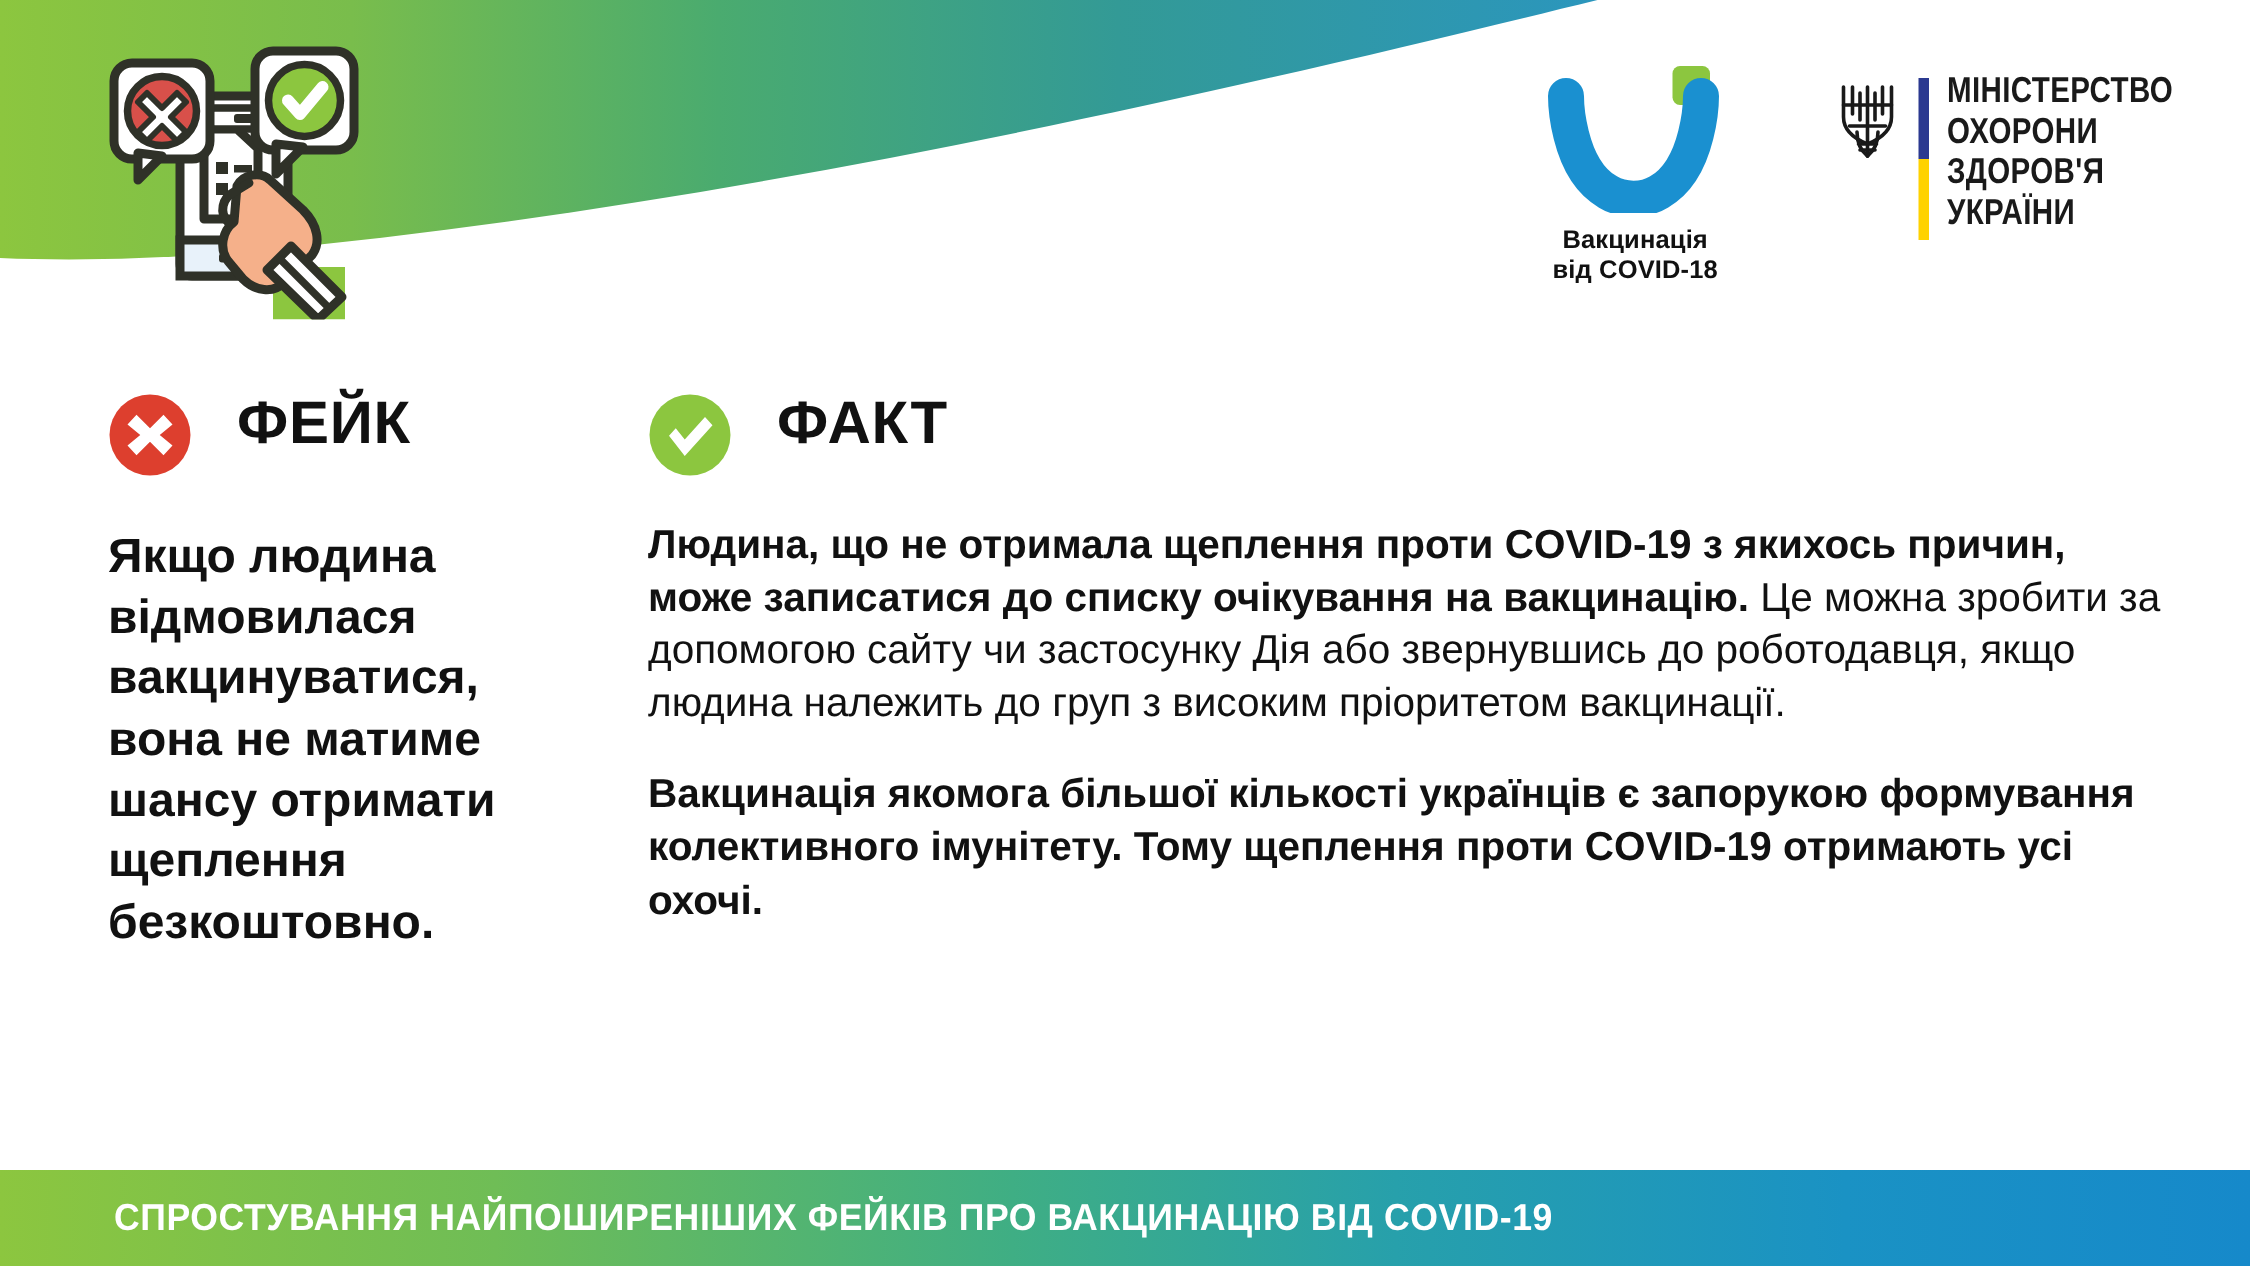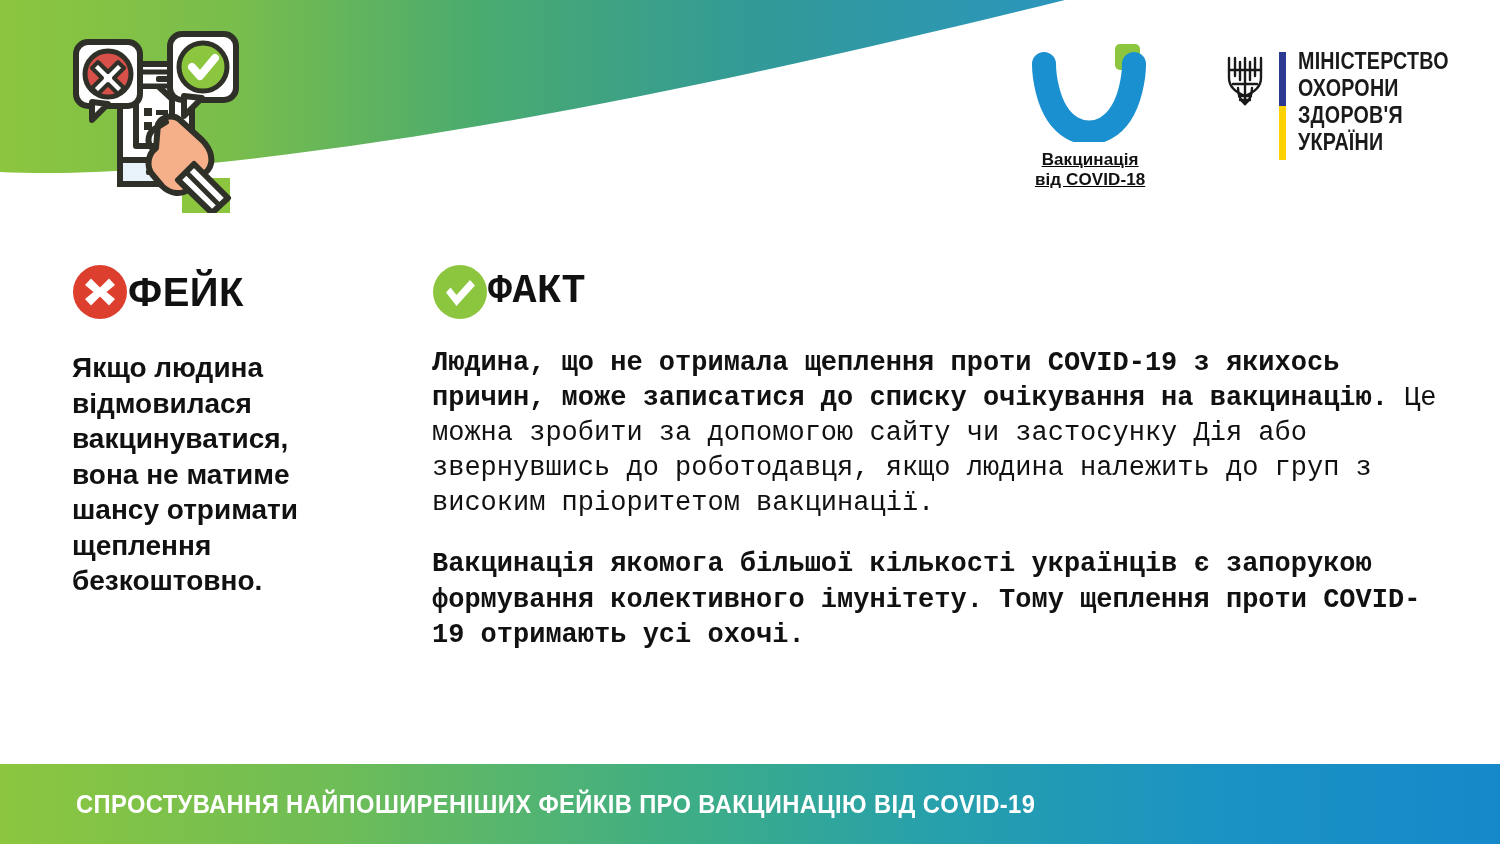--- a/index.html
+++ b/index.html
@@ -46,21 +46,20 @@
     right: 18px;
     display: flex;
     align-items: flex-start;
     gap: 48px;
   }
   .vax-logo {
     display: flex;
     flex-direction: column;
     align-items: center;
     width: 170px;
-    text-decoration: underline;
   }
   .vax-logo-mark { width: 120px; height: 100px; }
   .vax-logo-text {
     margin-top: 8px;
     text-align: center;
     font-size: 17px;
     font-weight: bold;
     line-height: 1.2;
     color: #111111;
     letter-spacing: 0.1px;
@@ -94,22 +93,21 @@
   
   .content {
     position: absolute;
     left: 0;
     top: 262px;
     width: 1500px;
   }
 
   .col-head {
     display: flex;
-    align-items: center;
-    gap: 0;
+    gap: 30px;
     height: 60px;
   }
   .badge-icon {
     width: 56px;
     height: 56px;
     flex: 0 0 auto;
   }
   .col-head-label {
     font-size: 40px;
     font-weight: bold;
@@ -122,26 +120,25 @@
     position: absolute;
     left: 72px;
     top: 0;
     width: 330px;
   }
   .col-fact {
     position: absolute;
     left: 432px;
     top: 0;
     width: 1010px;
-    font-family: Liberation Mono, monospace;
   }
 
   .fake-body {
     margin-top: 28px;
-    font-size: 28px;
+    font-size: 32px;
     font-weight: bold;
     line-height: 1.27;
     color: #111111;
     width: 280px;
   }
 
   .fact-body { margin-top: 24px; }
   .fact-para { margin: 0 0 26px 0; }
   .fact-para:last-child { margin-bottom: 0; }
   .fact-lead {
@@ -156,21 +153,21 @@
     line-height: 1.3;
     color: #111111;
   }
 
   
   .footer-banner {
     position: absolute;
     left: 0;
     bottom: 0;
     width: 1500px;
-    height: 80px;
+    height: 64px;
     background: linear-gradient(90deg, #8cc63f 0%, #6fbd56 22%, #3fae84 45%, #27a0ab 62%, #1a92c4 82%, #1689ca 100%);
     display: flex;
     align-items: center;
   }
   .footer-text {
     margin-left: 76px;
     color: #ffffff;
     font-size: 25px;
     font-weight: bold;
     letter-spacing: 0.4px;

